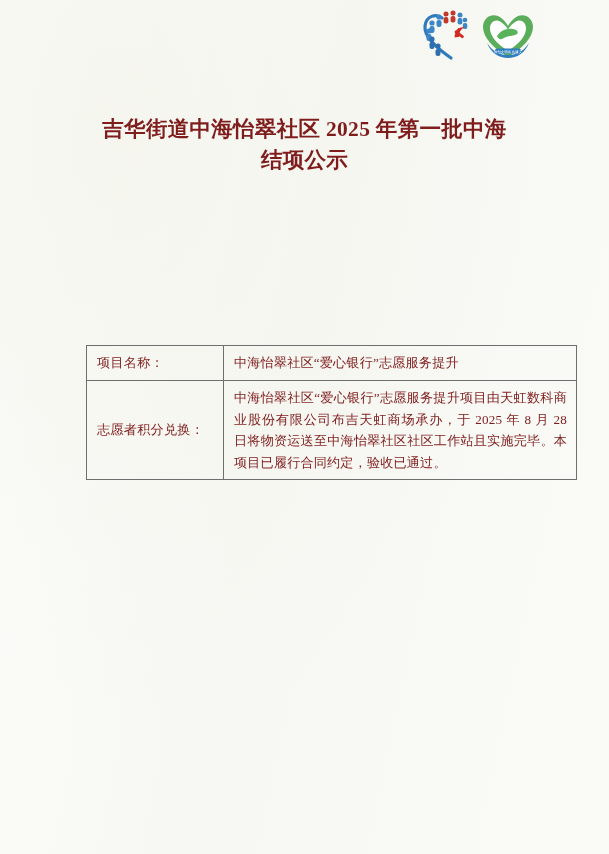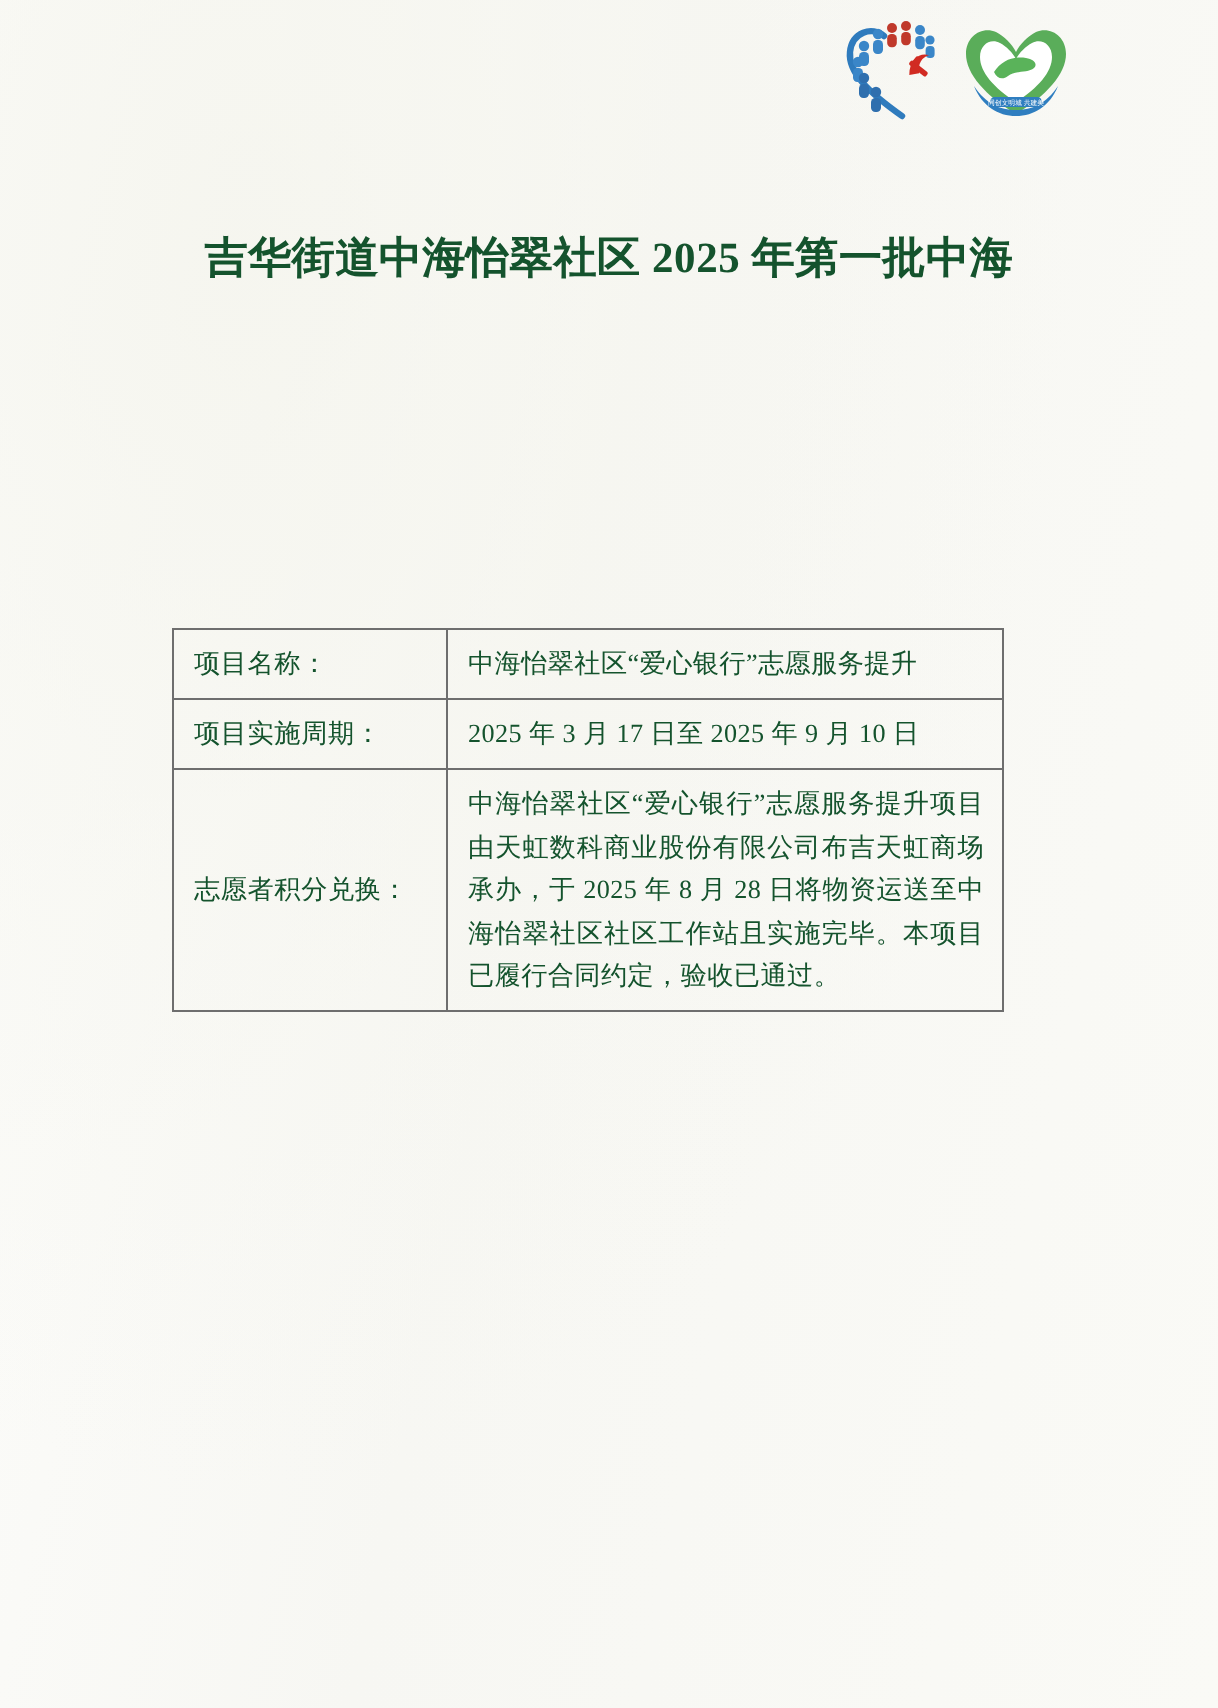--- a/index.html
+++ b/index.html
@@ -7,21 +7,21 @@
     padding: 0;
     background: #8a8a8a;
   }
   #page {
     position: relative;
     width: 609px;
     height: 854px;
     background: #fbfbf9;
     overflow: hidden;
     font-family: "Liberation Serif", "DejaVu Serif", serif;
-    color: #14532d;
+    color: #7f1d1d;
   }
   
   #page::before {
     content: "";
     position: absolute;
     inset: 0;
     background:
       radial-gradient(ellipse at 20% 15%, rgba(245,245,238,0.9) 0%, rgba(250,250,246,0) 60%),
       linear-gradient(102deg, #fdfdfb 0%, #f7f7f3 45%, #fafaf6 100%);
     pointer-events: none;
@@ -51,21 +51,21 @@
     letter-spacing: 0.3px;
     font-family: "Liberation Serif", "DejaVu Serif", serif;
   }
   .doc-title .ln { display: block; }
 
   
   .info-table {
     position: absolute;
     left: 86px;
     top: 169px;
-    width: 416px;
+    width: 491px;
     border-collapse: collapse;
     table-layout: fixed;
     font-size: 13.1px;
   }
   .info-table td {
     border: 1px solid #6e6e6e;
     padding: 7px 9px 7px 10px;
     vertical-align: middle;
     line-height: 20px;
   }
@@ -130,31 +130,28 @@
       <path d="M31 41 C 20 34, 13 26, 13 18.5 C 13 12, 18.5 9, 23 11.5 C 26 13, 29.5 16.5, 31 19.5 C 32.5 16.5, 36 13, 39 11.5 C 43.5 9, 49 12, 49 18.5 C 49 26, 42 34, 31 41 Z" fill="#ffffff"></path>
       <path d="M20 26 C 24 20, 30 18, 36 19 C 40 19.6, 42 22, 40 24 C 37 26.6, 31 25, 27 28 C 24.5 30, 21.5 29.5, 20 26 Z" fill="#5ab35a"></path>
       <path d="M10 33 C 14 43, 22 48, 31 48 C 40 48, 48 43, 52 33 C 46 42, 39 45, 31 45 C 23 45, 16 42, 10 33 Z" fill="#2f7ec0"></path>
       <rect x="18" y="38.5" width="26" height="5" rx="2.4" fill="#2f7ec0"></rect>
       <text x="31" y="42.6" text-anchor="middle" font-size="3.4" fill="#ffffff" font-family="Liberation Sans, sans-serif">同创文明城 共建美</text>
     </svg>
   </div>
 
   <h1 class="doc-title">
     <span class="ln">吉华街道中海怡翠社区 2025 年第一批中海</span>
+    <span class="ln">结项公示</span>
   </h1>
 
   <table class="info-table">
     <tbody>
       <tr>
         <td class="lbl">项目名称：</td>
         <td class="val">中海怡翠社区“爱心银行”志愿服务提升</td>
-      </tr>
-      <tr>
-        <td class="lbl">项目实施周期：</td>
-        <td class="val">2025 年 3 月 17 日至 2025 年 9 月 10 日</td>
       </tr>
       <tr class="tall">
         <td class="lbl">志愿者积分兑换：</td>
         <td class="val val-multiline">中海怡翠社区“爱心银行”志愿服务提升项目由天虹数科商业股份有限公司布吉天虹商场承办，于 2025 年 8 月 28 日将物资运送至中海怡翠社区社区工作站且实施完毕。本项目已履行合同约定，验收已通过。</td>
       </tr>
     </tbody>
   </table>
 
 </div>
 

